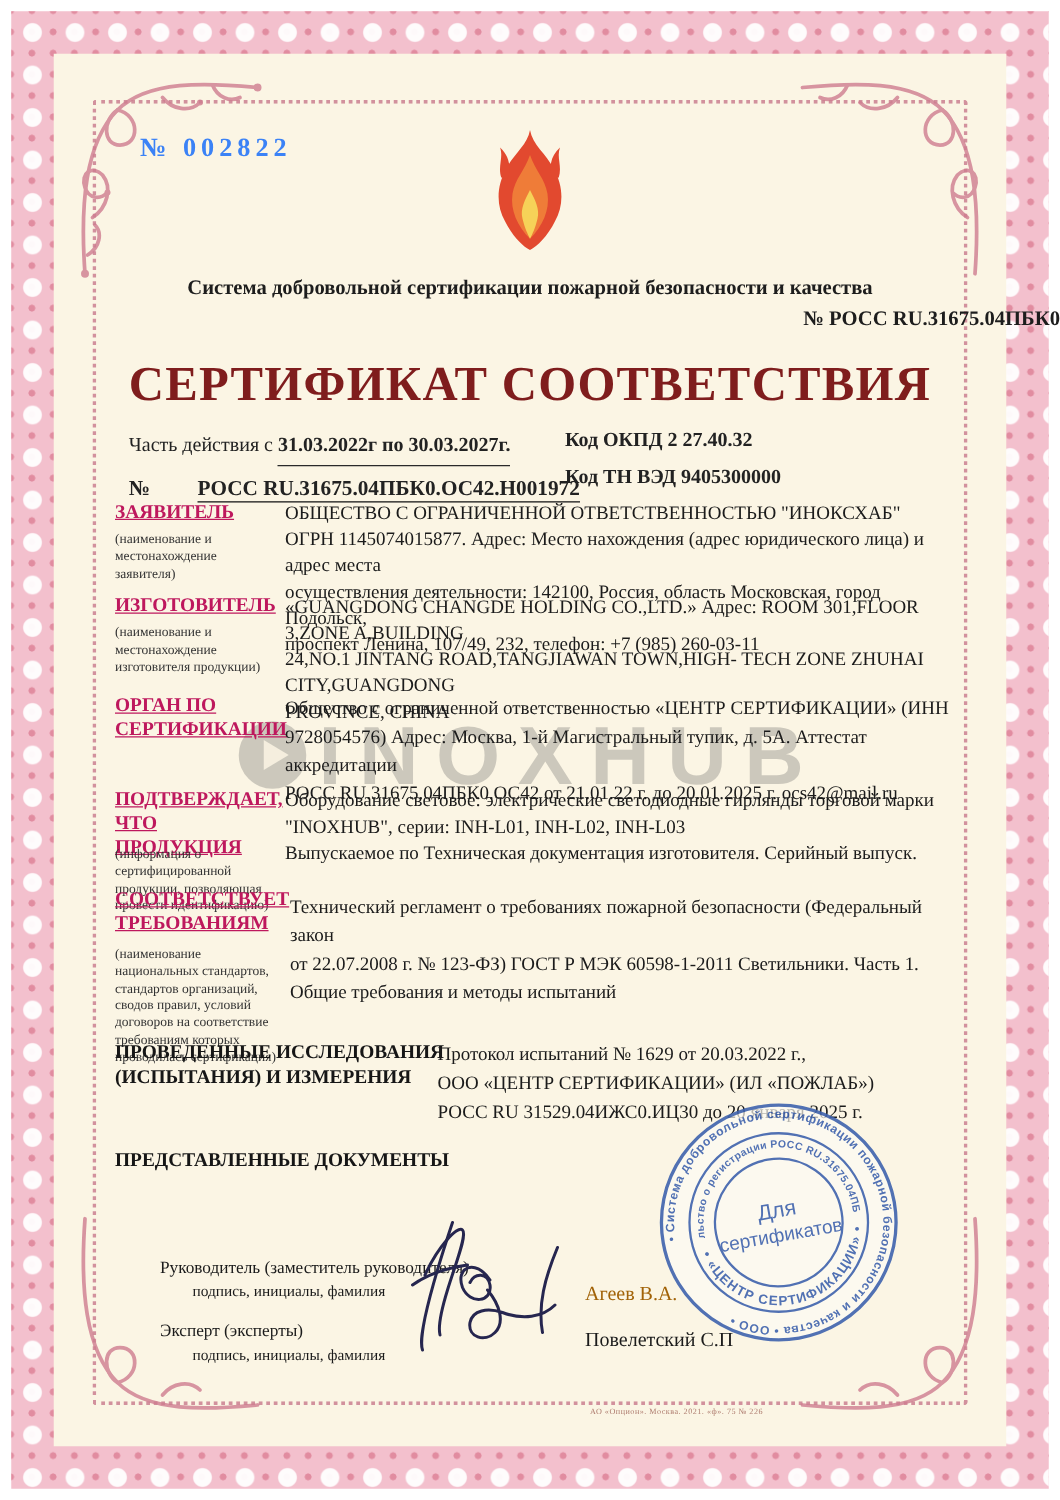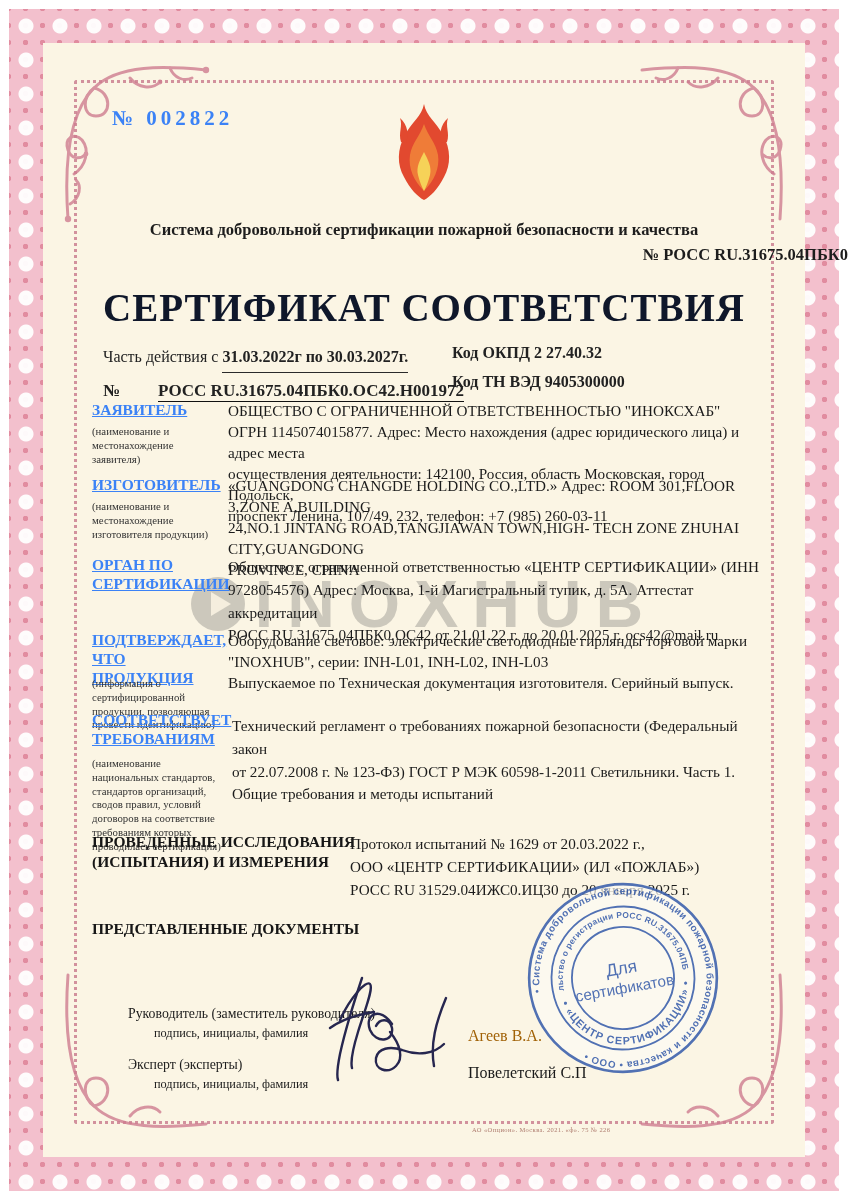--- a/index.html
+++ b/index.html
@@ -22,33 +22,33 @@
 
   .cert-number{position:absolute;left:112px;top:106px;font-size:21px;color:#3b82f6;
                letter-spacing:4px;font-weight:600;}
   .flame{position:absolute;left:391px;top:102px;width:66px;height:100px;}
 
   .sys-line{position:absolute;left:0;top:220px;width:100%;text-align:center;
             font-weight:bold;font-size:16.5px;color:#1d1d1d;}
   .sys-num{position:absolute;left:0;top:245px;width:100%;text-align:right;
            font-weight:bold;font-size:16.5px;color:#1d1d1d;}
   .title{position:absolute;left:0;top:285px;width:100%;text-align:center;
-         font-weight:bold;font-size:39px;letter-spacing:1px;color:#0f172a;}
+         font-weight:bold;font-size:39px;letter-spacing:1px;color:#7f1d1d;}
 
   .validity{position:absolute;left:103px;top:348px;font-size:16px;}
   .validity .dates{border-bottom:1.4px solid #2a2a2a;padding-bottom:7px;font-weight:600;}
   .okpd{position:absolute;left:452px;top:344px;font-size:16px;font-weight:600;}
   .tnved{position:absolute;left:452px;top:373px;font-size:16px;font-weight:600;}
   .reg-row{position:absolute;left:103px;top:381px;font-size:17px;}
   .reg-row .no{font-weight:bold;margin-right:38px;}
   .reg-row .num{font-weight:bold;border-bottom:1.6px solid #111;padding-bottom:1px;}
 
   .sec{position:absolute;}
   .sec .lbl{position:absolute;left:0;top:0;width:138px;font-weight:bold;font-size:15.5px;
-            text-decoration:underline;white-space:pre-line;line-height:1.22;color:#3b82f6;}
+            text-decoration:underline;white-space:pre-line;line-height:1.22;color:#be185d;}
   .sec .sub{position:absolute;left:0;width:140px;font-size:10.8px;line-height:1.28;
             white-space:pre-line;color:#333;}
   .sec .body{position:absolute;left:136px;top:0;width:535px;font-size:15.2px;
              line-height:1.38;white-space:pre-line;color:#1b1b1b;}
   .sec-applicant{left:92px;top:401px;} .sec-applicant .sub{top:24px;}
   .sec-manufacturer{left:92px;top:476px;} .sec-manufacturer .sub{top:24px;}
   .sec-organ{left:92px;top:556px;} .sec-organ .body{line-height:1.5;}
   .sec-product{left:92px;top:631px;} .sec-product .sub{top:46px;}
   .sec-requirements{left:92px;top:711px;}
   .sec-requirements .sub{top:46px;}

